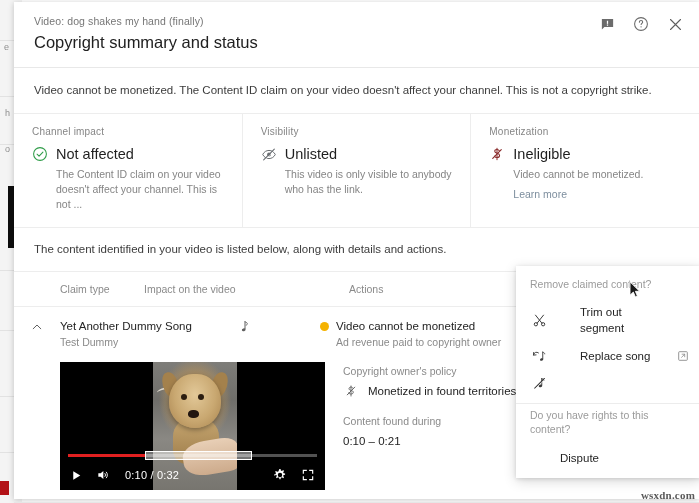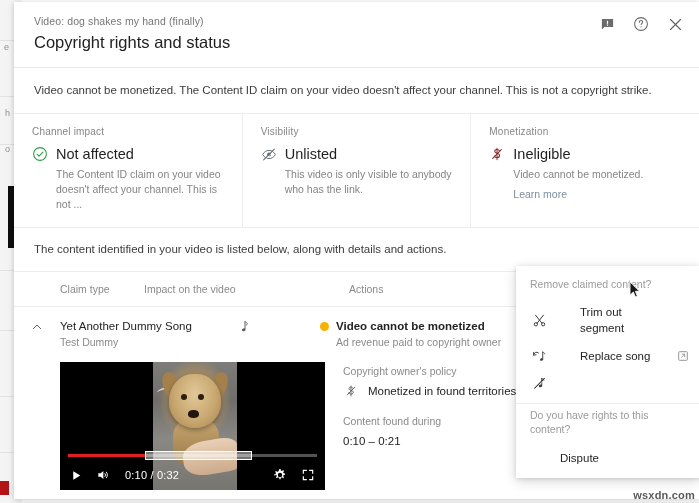--- a/index.html
+++ b/index.html
@@ -218,21 +218,20 @@
   }
   .claim-cell { width: 84px; flex: 0 0 84px; padding-left: 6px; padding-top: 1px; }
   .impact-cell { width: 205px; flex: 0 0 205px; }
   .impact-main {
     display: flex;
     align-items: flex-start;
     gap: 7px;
     font-size: 11.5px;
     color: #242424;
     line-height: 16px;
-    font-weight: bold;
   }
   .dot {
     width: 9px; height: 9px;
     border-radius: 50%;
     background: #f5b200;
     flex: 0 0 9px;
     margin-top: 4px;
   }
   .impact-sub {
     font-size: 10.5px;
@@ -450,21 +449,21 @@
     height: 18px;
     pointer-events: none;
   }
 
   .watermark {
     position: absolute;
     right: 4px;
     bottom: 2px;
     font-size: 11px;
     color: #5a5a5a;
-    font-family: Liberation Sans, sans-serif;
+    font-family: Liberation Serif, serif;
     font-weight: bold;
     letter-spacing: 0.2px;
   }
   .bottom-rule {
     position: absolute;
     left: 14px; right: 0;
     bottom: 0;
     height: 1px;
     background: #e6e6e6;
   }
@@ -486,21 +485,21 @@
     <div class="bg-glyph" style="left:4px; top:42px;">e</div>
     <div class="bg-glyph" style="left:5px; top:108px;">h</div>
     <div class="bg-glyph" style="left:5px; top:144px;">o</div>
     <div class="bg-red"></div>
   </div>
 
   <div class="dialog">
 
     <div class="dlg-header">
       <div class="dlg-eyebrow">Video: dog shakes my hand (finally)</div>
-      <div class="dlg-title">Copyright rights and status</div>
+      <div class="dlg-title">Copyright summary and status</div>
 
       <div class="hdr-actions">
         <div class="hdr-icon">
           <svg width="15" height="15" viewBox="0 0 24 24">
             <path d="M3 3h18v13H7l-4 4z" fill="#6b6b6b"></path>
             <rect x="11" y="6" width="2" height="5" fill="#ffffff"></rect>
             <rect x="11" y="12" width="2" height="2" fill="#ffffff"></rect>
           </svg>
         </div>
         <div class="hdr-icon">

